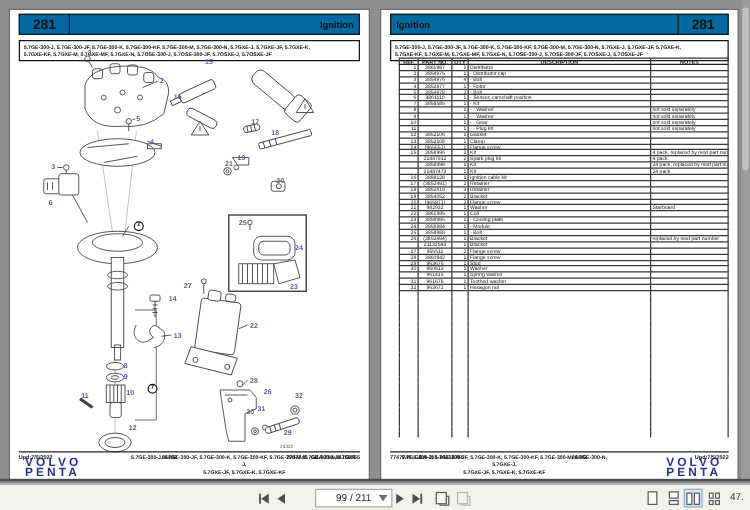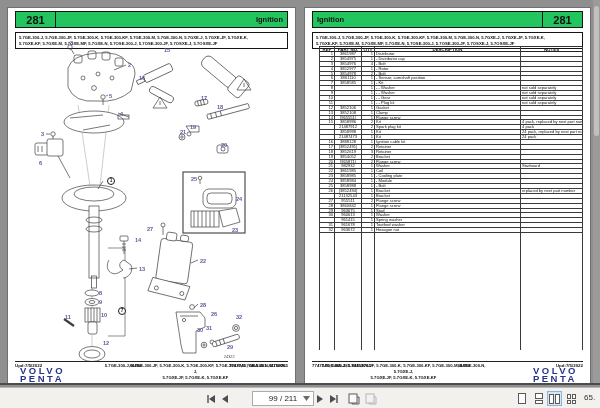--- a/index.html
+++ b/index.html
@@ -6,21 +6,21 @@
   *{box-sizing:border-box;font-family:"Liberation Sans",sans-serif;}
   .viewer{position:relative;width:600px;height:408px;overflow:hidden;background:#8f8f8f;}
   .pdf-area{position:absolute;left:0;top:0;right:0;height:385px;background:#8f8f8f;border-bottom:2px solid #4b4b52;overflow:hidden;}
   .page{position:absolute;top:8px;height:377px;background:#fff;box-shadow:0 0 0 1px #6f6f6f;}
   .page-left{left:8px;width:287px;}
   .page-right{left:305px;width:285px;}
   .scroll-track{position:absolute;right:0;top:0;width:7px;height:385px;background:#9b9b9b;}
   .scroll-thumb{position:absolute;right:1px;top:6px;width:5px;height:130px;background:#c0c0c0;border-radius:3px;}
 
   
-  .hdr{position:absolute;left:7px;right:7px;top:3px;height:17px;border:1.5px solid #141414;display:flex;align-items:stretch;background:#22c55e;}
+  .hdr{position:absolute;left:7px;right:7px;top:3px;height:17px;border:1.5px solid #141414;display:flex;align-items:stretch;background:#0369a1;}
   .hdr-num{width:40px;display:flex;align-items:center;justify-content:center;font-weight:bold;font-size:11px;color:#111;}
   .hdr-title{flex:1;display:flex;align-items:center;font-weight:bold;font-size:7.5px;color:#111;}
   .page-left .hdr-num{border-right:1.5px solid #141414;}
   .page-left .hdr-title{justify-content:flex-end;padding-right:4px;}
   .page-right .hdr-num{border-left:1.5px solid #141414;order:2;}
   .page-right .hdr-title{order:1;padding-left:4px;}
 
   .models-box{position:absolute;left:7px;right:7px;top:24px;height:17px;border:1px solid #141414;padding:1.5px 3px;font-weight:bold;font-size:4.2px;line-height:6.4px;color:#111;overflow:hidden;}
 
   
@@ -815,15 +815,15 @@
           <div style="display:flex;gap:1px;">
             <div class="pg-rect" style="width:4px;height:5px;"></div>
             <div class="pg-rect" style="width:4px;height:5px;"></div>
           </div>
           <div style="display:flex;gap:1px;">
             <div class="pg-rect" style="width:4px;height:4px;"></div>
             <div class="pg-rect" style="width:4px;height:4px;"></div>
           </div>
         </div>
     </div>
-    <div class="zoom-text">65.</div>
+    <div class="zoom-text">47.</div>
   </div>
 </div>
 
 </body></html>

